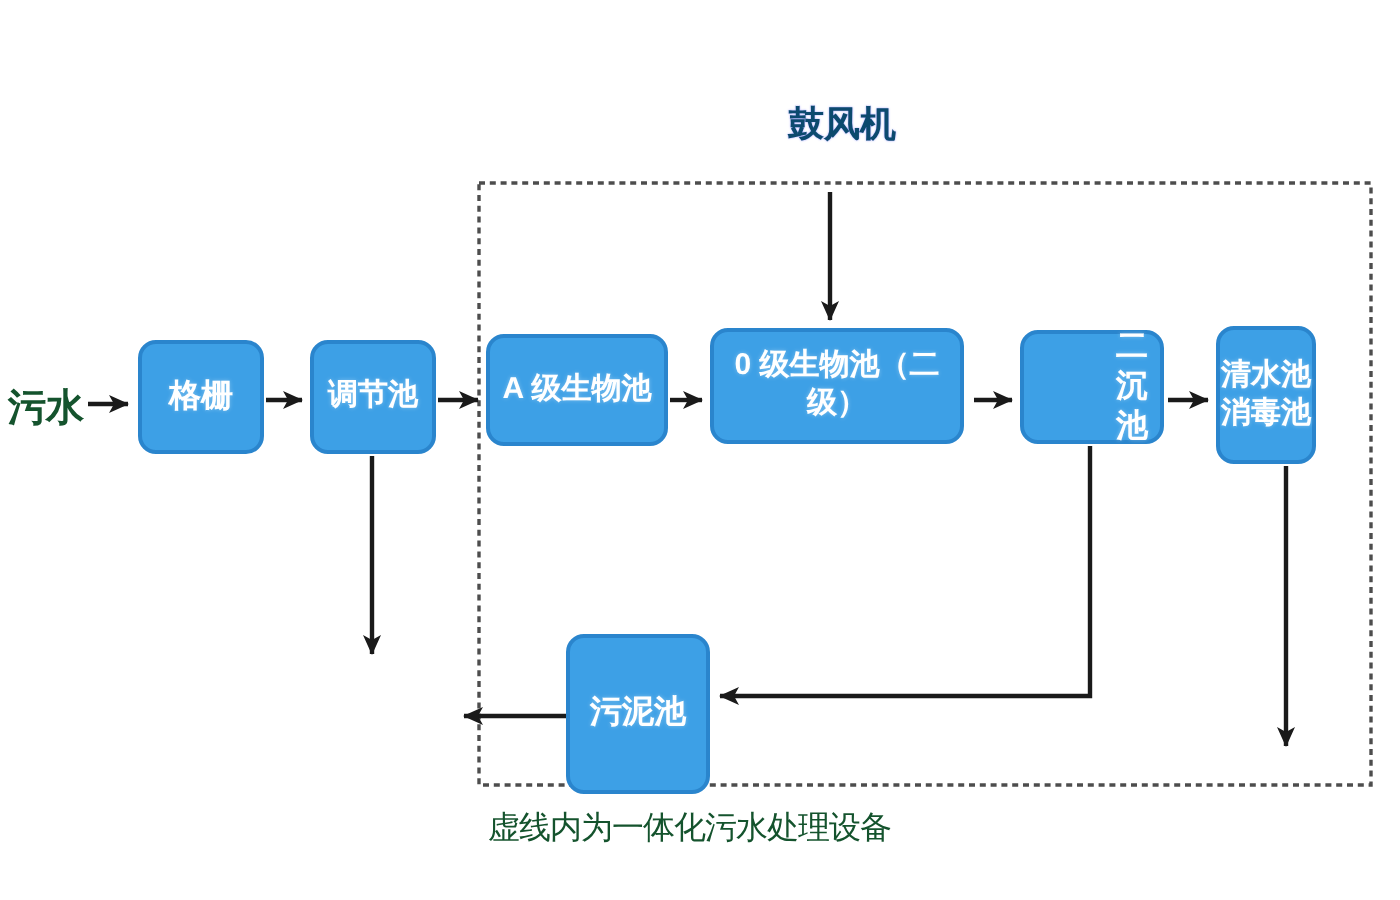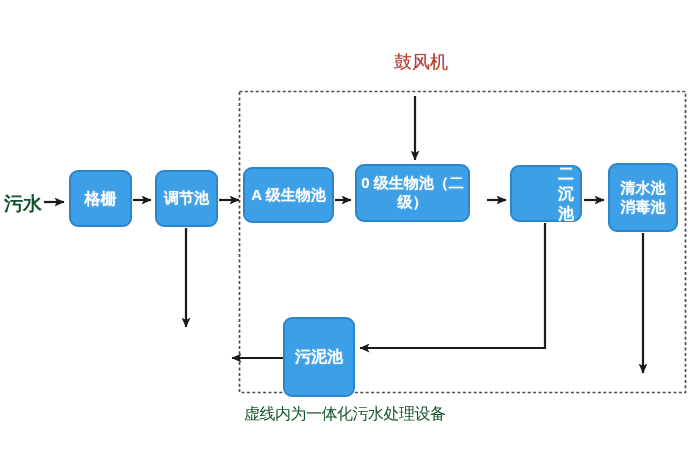--- a/index.html
+++ b/index.html
@@ -9,21 +9,21 @@
   }
   svg.overlay{position:absolute;left:0;top:0;width:700px;height:450px;}
   .box{
     position:absolute;display:flex;flex-direction:column;align-items:center;justify-content:center;
     background:#3da0e6;border:2px solid #2a85cd;border-radius:9px;box-sizing:border-box;
     color:#ffffff;font-size:15px;font-weight:bold;text-align:center;line-height:1.25;
     text-shadow:0 0 2px rgba(255,255,255,.35);
   }
   .lbl{position:absolute;white-space:nowrap;}
   .lbl-black{color:#14532d;}
-  .lbl-blue{color:#c2410c;font-weight:normal;text-shadow:0 0 1px rgba(40,40,255,.5);}
+  .lbl-blue{color:#0c4a6e;font-weight:bold;text-shadow:0 0 1px rgba(40,40,255,.5);}
   .src{font-size:19px;font-weight:bold;}
   .blower{font-size:18px;}
   .sludge-out{font-size:15px;}
   .caption{font-size:16px;font-weight:normal;letter-spacing:-0.5px;}
   .discharge{font-size:16px;}
 </style>
 </head>
 <body>
 
 <div id="canvas">
@@ -58,24 +58,24 @@
 
   <div class="lbl lbl-black caption" style="left:244px;top:404px;">虚线内为一体化污水处理设备</div>
 
 
   <div class="box" style="left:69px;top:170px;width:63px;height:57px;font-size:16px;text-align:right;">格栅</div>
 
   <div class="box" style="left:155px;top:170px;width:63px;height:57px;text-align:right;">调节池</div>
 
   <div class="box" style="left:243px;top:167px;width:91px;height:56px;">A 级生物池</div>
 
-  <div class="box" style="left:355px;top:164px;width:115px;height:58px;">0 级生物池（二级）</div>
+  <div class="box" style="left:355px;top:164px;width:127px;height:58px;">0 级生物池（二级）</div>
 
   <div class="box" style="left:510px;top:165px;width:72px;height:57px;font-size:16px;padding-left:40px;">二沉池</div>
 
-  <div class="box" style="left:608px;top:163px;width:70px;height:69px;">
+  <div class="box" style="left:608px;top:163px;width:50px;height:69px;">
     <span>清水池</span>
     <span>消毒池</span>
   </div>
 
   <div class="box" style="left:283px;top:317px;width:72px;height:80px;font-size:16px;">污泥池</div>
 
 </div>
 
 </body></html>

